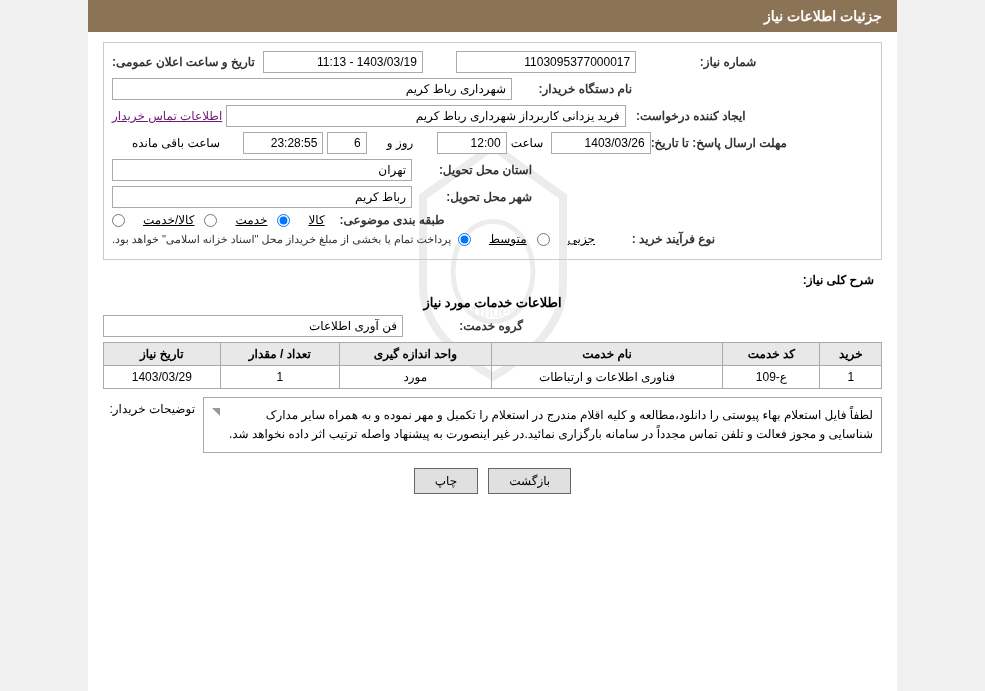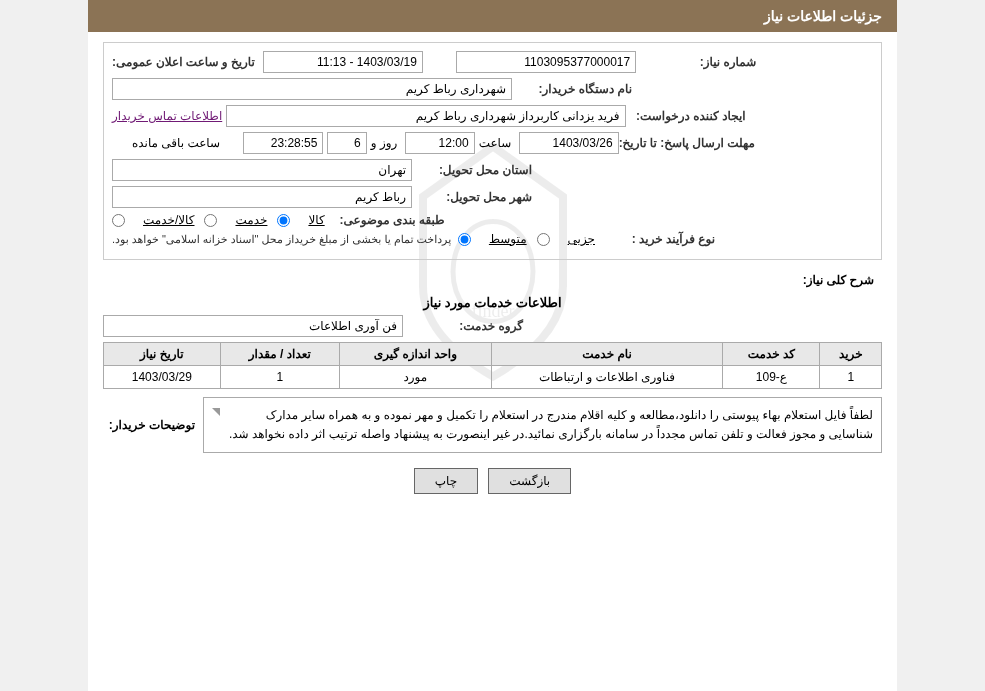--- a/index.html
+++ b/index.html
@@ -185,21 +185,21 @@
             <span class="link-blue">اطلاعات تماس خریدار</span>
           </div>
 
           <div class="form-row">
             <span class="label">مهلت ارسال پاسخ: تا تاریخ:</span>
             <input type="text" style="width: 100px;" value="1403/03/26">
             &nbsp;
             <span style="margin:0 4px;">ساعت</span>
             <input type="text" style="width: 70px;" value="12:00">
             &nbsp;
-            <span style="margin:0 4px;">روز و</span>
+            <span style="margin:0 20px;">روز و</span>
             <input type="text" style="width: 40px;" value="6">
             &nbsp;
             <input type="text" style="width: 80px;" value="23:28:55">
             &nbsp;
             <span style="margin:0 20px;">ساعت باقی مانده</span>
           </div>
 
           <div class="form-row">
             <span class="label">استان محل تحویل:</span>
             <input type="text" style="width: 300px;" value="تهران">
@@ -279,21 +279,21 @@
               </tr>
             </tbody>
           </table>
         </div>
 
         <div style="display:flex; align-items:flex-start; margin-bottom:8px;">
           <div class="description-box" style="flex:1; position:relative;">
             <span class="corner-triangle"></span>
             <span>لطفاً فایل استعلام بهاء پیوستی را دانلود،مطالعه و کلیه اقلام مندرج در استعلام را تکمیل و مهر نموده و به همراه سایر مدارک شناسایی و مجوز فعالت و تلفن تماس مجدداً در سامانه بارگزاری نمائید.در غیر اینصورت به پیشنهاد واصله ترتیب اثر داده نخواهد شد.</span>
           </div>
-          <span style="font-weight:bold; min-width:100px; text-align:right; padding-right:8px; padding-top:5px;margin-top:16px;">توضیحات خریدار:</span>
+          <span style="font-weight:normal; min-width:100px; text-align:right; padding-right:8px; padding-top:5px;">توضیحات خریدار:</span>
         </div>
 
         <div class="button-row">
           <button class="btn">بازگشت</button>
           <button class="btn">چاپ</button>
         </div>
 
       </div>
     </div>
   </div>

